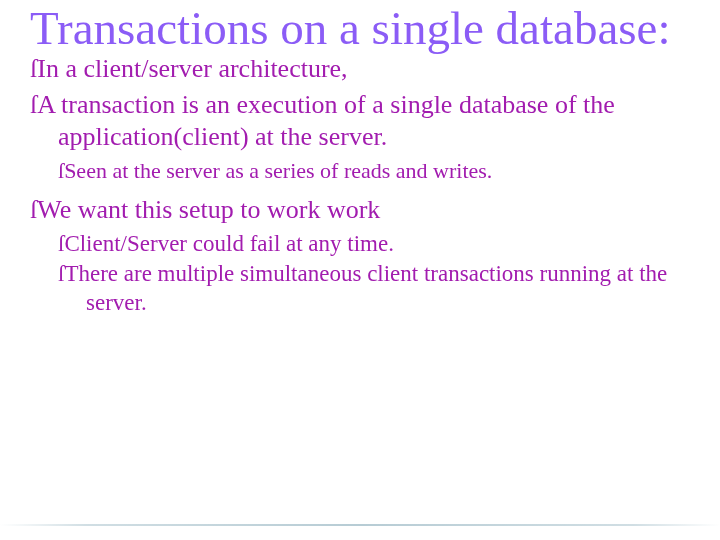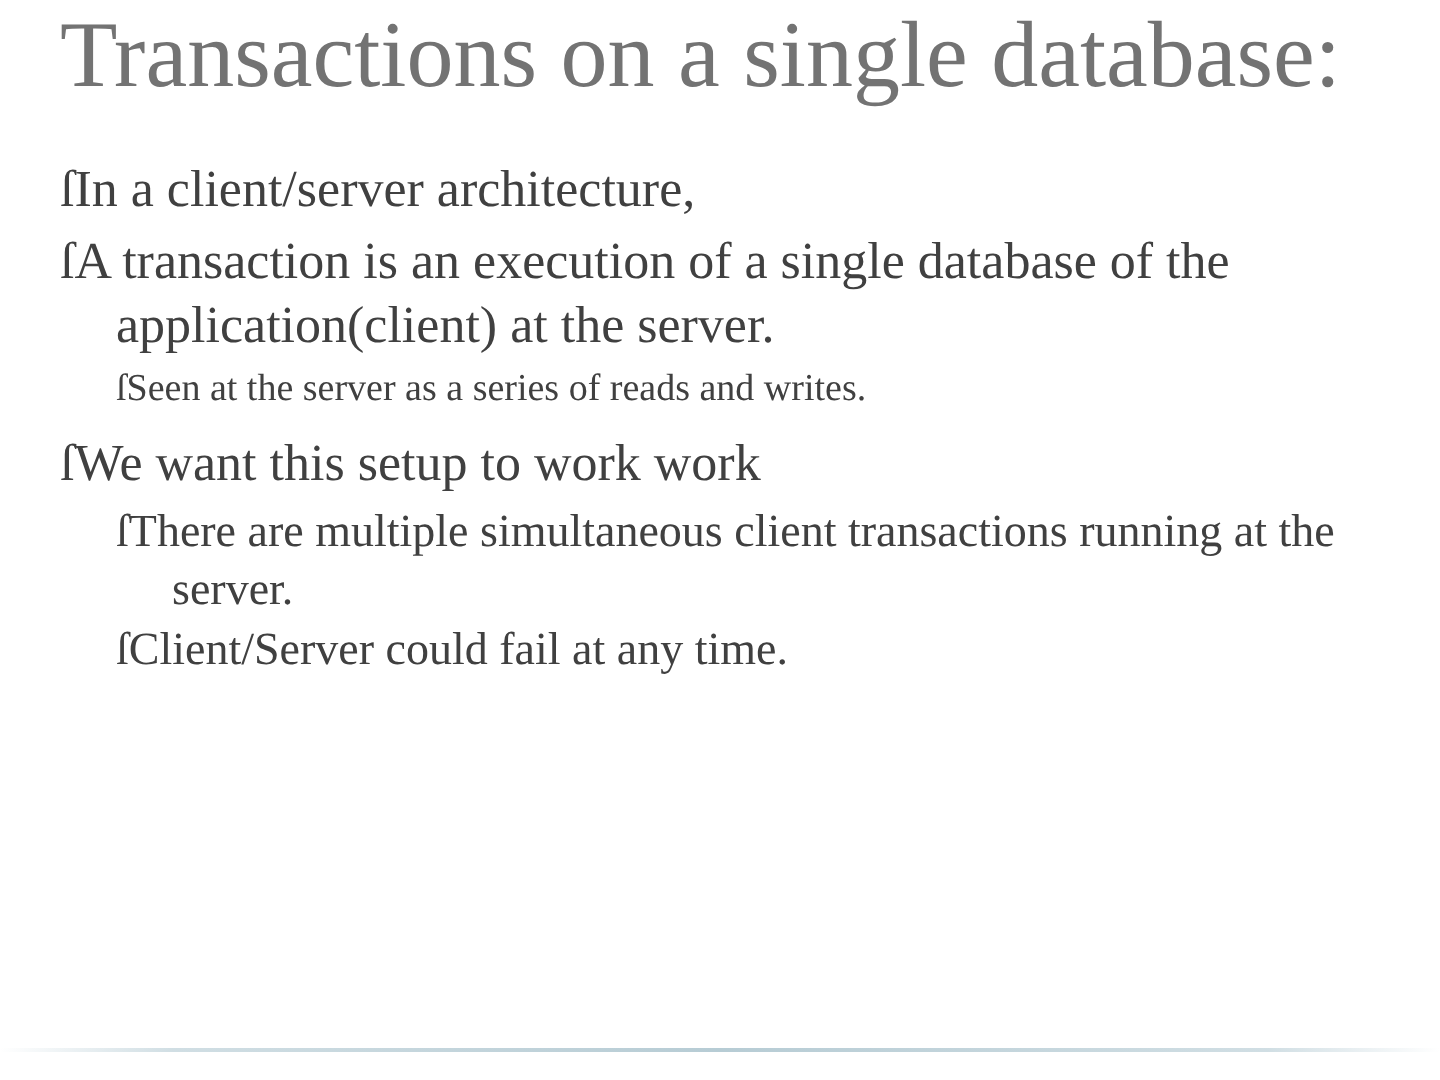--- a/index.html
+++ b/index.html
@@ -14,39 +14,38 @@
   .slide {
     width: 720px;
     height: 540px;
     position: relative;
     box-sizing: border-box;
     padding: 0 30px 0 30px;
   }
   .title {
     font-size: 47px;
     line-height: 1.05;
-    color: #737373;
+    color: #8b5cf6;
     font-weight: 400;
     margin: 0;
     padding-top: 4px;
     letter-spacing: 0px;
   }
   .body {
-    margin-top: 26px;
-    color: #404040;
+    color: #a21caf;
   }
   .lvl1 {
     font-size: 26px;
     line-height: 1.22;
     margin: 0 0 4px 0;
     padding-left: 28px;
     text-indent: -28px;
   }
   .lvl2 {
-    font-size: 19px;
+    font-size: 22px;
     line-height: 1.25;
     margin: 2px 0 4px 0;
     padding-left: 56px;
     text-indent: -28px;
   }
   .lvl2b {
     font-size: 23px;
     line-height: 1.25;
     margin: 2px 0 2px 0;
     padding-left: 56px;
@@ -83,20 +82,20 @@
     <p class="lvl1"><span class="bullet-glyph">ſ</span><span>In a client/server architecture,</span></p>
 
     <p class="lvl1"><span class="bullet-glyph">ſ</span><span>A transaction is an execution of a single database of the application(client) at the server.</span></p>
 
     <p class="lvl2"><span class="bullet-glyph">ſ</span><span>Seen at the server as a series of reads and writes.</span></p>
 
     <div class="spacer-sm"></div>
 
     <p class="lvl1"><span class="bullet-glyph">ſ</span><span>We want this setup to work work</span></p>
 
+    <p class="lvl2b"><span class="bullet-glyph">ſ</span><span>Client/Server could fail at any time.</span></p>
+
     <p class="lvl2b"><span class="bullet-glyph">ſ</span><span>There are multiple simultaneous client transactions running at the server.</span></p>
-
-    <p class="lvl2b"><span class="bullet-glyph">ſ</span><span>Client/Server could fail at any time.</span></p>
 
   </div>
 
   <div class="accent-line"></div>
 </div>
 
 </body></html>

